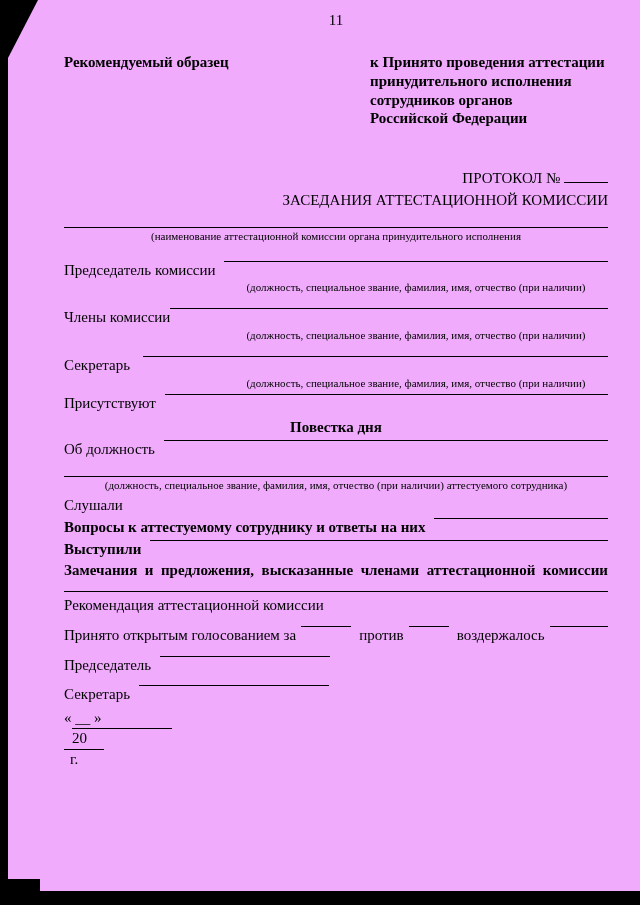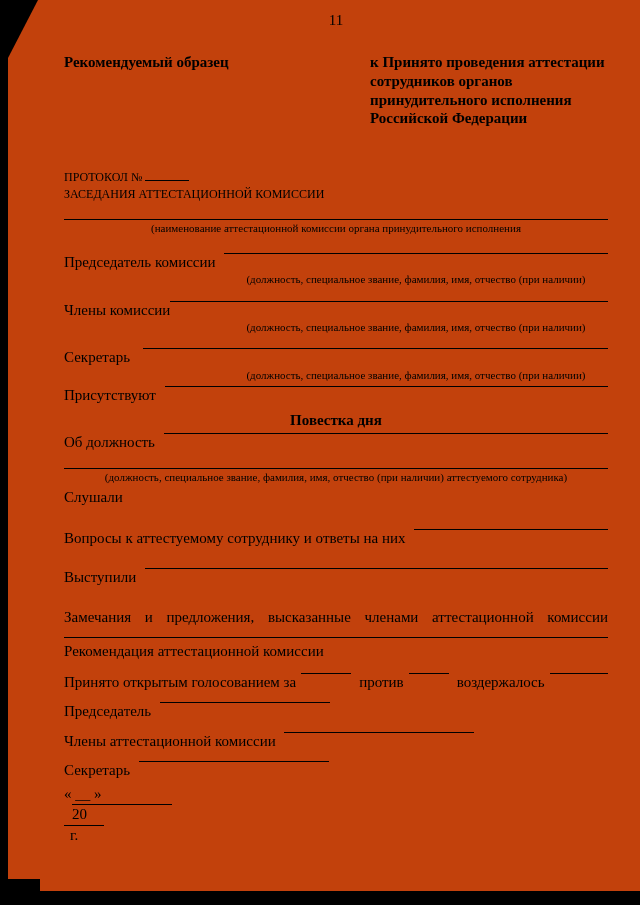--- a/index.html
+++ b/index.html
@@ -1,35 +1,35 @@
 <!DOCTYPE html>
 <html><head>
 <meta charset="utf-8">
 <style>
   html,body{margin:0;padding:0;background:#e8e8e8;}
   .page{
-    position:relative;width:640px;height:905px;margin:0 auto;background:#c2410c;
+    position:relative;width:640px;height:905px;margin:0 auto;background:#f0abfc;
     font-family:"Liberation Serif",serif;color:#000;overflow:hidden;
   }
   .artifact{position:absolute;background:#000;}
   .artifact.left-edge{left:0;top:0;width:8px;height:905px;}
   .artifact.corner-wedge{left:8px;top:0;width:0;height:0;background:transparent;
     border-top:58px solid #000;border-right:30px solid transparent;}
   .artifact.bottom-edge{left:0;bottom:0;width:640px;height:14px;}
   .artifact.bottom-left-block{left:0;bottom:0;width:40px;height:26px;}
 
   .content{position:absolute;left:64px;top:0;width:544px;}
 
   .page-number{padding-top:12px;text-align:center;font-size:15px;}
 
   .header-row{display:flex;justify-content:space-between;margin-top:24px;
     font-weight:bold;font-size:15px;line-height:1.25;}
   .appendix{width:238px;}
 
-  .title{margin-top:40px;text-align:left;font-size:12px;line-height:1.45;}
+  .title{margin-top:40px;text-align:right;font-size:15px;line-height:1.45;}
 
   .inline-blank{display:inline-block;border-bottom:1px solid #000;height:12px;}
   .w44{width:44px;}
 
   .fullline{border-bottom:1px solid #000;}
   .h15{height:15px;} .h16{height:16px;} .h10{height:10px;}
 
   .hint{font-size:11px;line-height:1.2;color:#000;}
   .hint.center{text-align:center;margin-top:2px;}
   .hint.indent{margin-left:160px;text-align:center;margin-top:1px;}
@@ -37,43 +37,43 @@
   .row{display:flex;font-size:15px;line-height:1.3;align-items:flex-start;}
   .row .label{white-space:pre;}
   .blank{flex:1 1 auto;border-bottom:1px solid #000;margin-left:5px;}
   .blank.fixed{flex:0 0 auto;}
   .blank.nogap{margin-left:0;} .w40{width:40px;} .w50{width:50px;}
   .w100{width:100px;} .w170{width:170px;} .w190{width:190px;}
   .gap6{margin-left:6px;} .gap8{margin-left:8px;}
 
   .heading-center{text-align:center;font-size:15px;}
   .justify{font-size:15px;line-height:1.3;text-align:justify;text-align-last:justify;} .mt4{margin-top:4px;} .mt6{margin-top:6px;font-weight:bold;}
-  .mt8{margin-top:20px;} .mt10{margin-top:10px;} .mt12{margin-top:4px;flex-direction:column;}
+  .mt8{margin-top:2px;font-weight:bold;} .mt10{margin-top:10px;} .mt12{margin-top:4px;flex-direction:column;}
   .mt14{margin-top:14px;} .mt18{margin-top:18px;}
 </style>
 </head>
 <body>
 
 <div class="page">
 
   <div class="artifact left-edge"></div>
   <div class="artifact corner-wedge"></div>
   <div class="artifact bottom-left-block"></div>
   <div class="artifact bottom-edge"></div>
 
   <div class="content">
 
     <div class="page-number">11</div>
 
     <div class="header-row">
       <div>Рекомендуемый образец</div>
       <div class="appendix">
         <div>к Принято проведения аттестации</div>
+        <div>принудительного исполнения</div>
         <div>сотрудников органов</div>
-        <div>принудительного исполнения</div>
         <div>Российской Федерации</div>
       </div>
     </div>
 
     <div class="title">
       <div><span>ПРОТОКОЛ № </span><span class="inline-blank w44"></span></div>
       <div>ЗАСЕДАНИЯ АТТЕСТАЦИОННОЙ КОМИССИИ</div>
     </div>
 
     <div class="fullline h15"></div>
@@ -141,24 +141,20 @@
       <span class="blank fixed w40"></span>
       <span class="label gap8">воздержалось</span>
       <span class="blank"></span>
     </div>
 
     <div class="row mt10">
       <span class="label">Председатель </span>
       <span class="blank fixed w170"></span>
     </div>
 
-    <div class="row mt10">
-      <span class="label">Члены аттестационной комиссии </span>
-      <span class="blank fixed w190"></span>
-    </div>
 
     <div class="row mt10">
       <span class="label">Секретарь </span>
       <span class="blank fixed w190"></span>
     </div>
 
     <div class="row mt12">
       <span class="label">« __ »</span>
       <span class="blank fixed w100 gap8"></span>
       <span class="label gap8">20</span>

